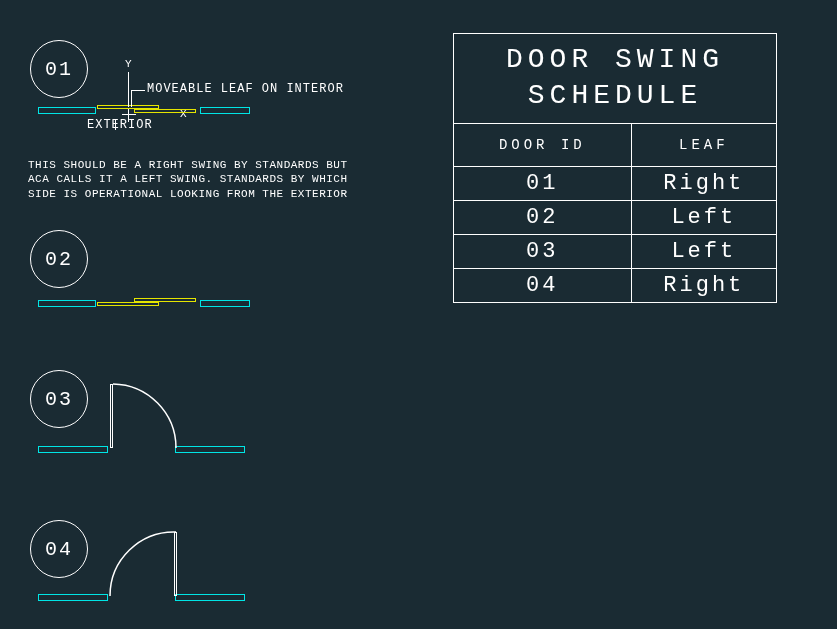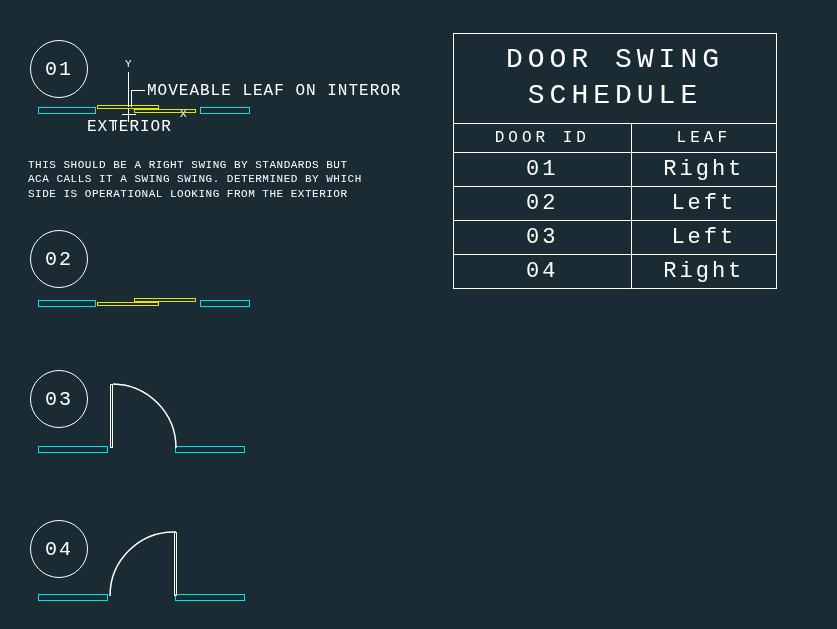--- a/index.html
+++ b/index.html
@@ -53,21 +53,21 @@
     }
     .door-leaf {
       position: absolute;
       width: 2px;
       background: #ffffff;
     }
     
     
     .label {
       position: absolute;
-      font-size: 16px;
+      font-size: 12px;
       letter-spacing: 1px;
       white-space: nowrap;
     }
     .note-text {
       position: absolute;
       font-size: 11px;
       letter-spacing: 0.5px;
       line-height: 1.3;
       width: 340px;
     }
@@ -92,23 +92,23 @@
       padding: 6px 10px;
       font-weight: normal;
     }
     .schedule-table .title-cell {
       font-size: 28px;
       letter-spacing: 5px;
       line-height: 1.3;
       padding: 8px 10px;
     }
     .schedule-table .header-cell {
-      font-size: 16px;
+      font-size: 14px;
       letter-spacing: 4px;
-      padding: 5px 10px;
+      padding: 13px 10px;
     }
     .schedule-table .data-cell {
       font-size: 22px;
       letter-spacing: 3px;
       padding: 4px 10px;
       font-family: 'Courier New', monospace;
     }
     
     
     .marker {
@@ -145,21 +145,21 @@
   <div class="slide-panel" style="top:65px; left:67px; width:62px;"></div>
   <div class="slide-panel" style="top:69px; left:104px; width:62px;"></div>
   <div class="wall" style="top:67px; left:170px; width:50px;"></div>
 
   <div class="leader" style="left:98px; top:32px; width:1px; height:35px;"></div>
   <div class="leader" style="left:101px; top:50px; width:1px; height:17px;"></div>
   <div class="leader" style="left:101px; top:50px; width:14px; height:1px;"></div>
   <div class="leader" style="left:85px; top:80px; width:1px; height:10px;"></div>
 </div>
 
-<div class="note-text" style="left:28px; top:158px;">THIS SHOULD BE A RIGHT SWING BY STANDARDS BUT ACA CALLS IT A SWING SWING. DETERMINED BY WHICH SIDE IS OPERATIONAL LOOKING FROM THE EXTERIOR</div>
+<div class="note-text" style="left:28px; top:158px;">THIS SHOULD BE A RIGHT SWING BY STANDARDS BUT ACA CALLS IT A LEFT SWING. STANDARDS BY WHICH SIDE IS OPERATIONAL LOOKING FROM THE EXTERIOR</div>
 
 <div class="door-item door-02">
   <div class="door-tag">
     <span>02</span>
   </div>
   <div class="wall" style="top:70px; left:8px; width:58px;"></div>
   <div class="slide-panel" style="top:72px; left:67px; width:62px;"></div>
   <div class="slide-panel" style="top:68px; left:104px; width:62px;"></div>
   <div class="wall" style="top:70px; left:170px; width:50px;"></div>
 </div>

